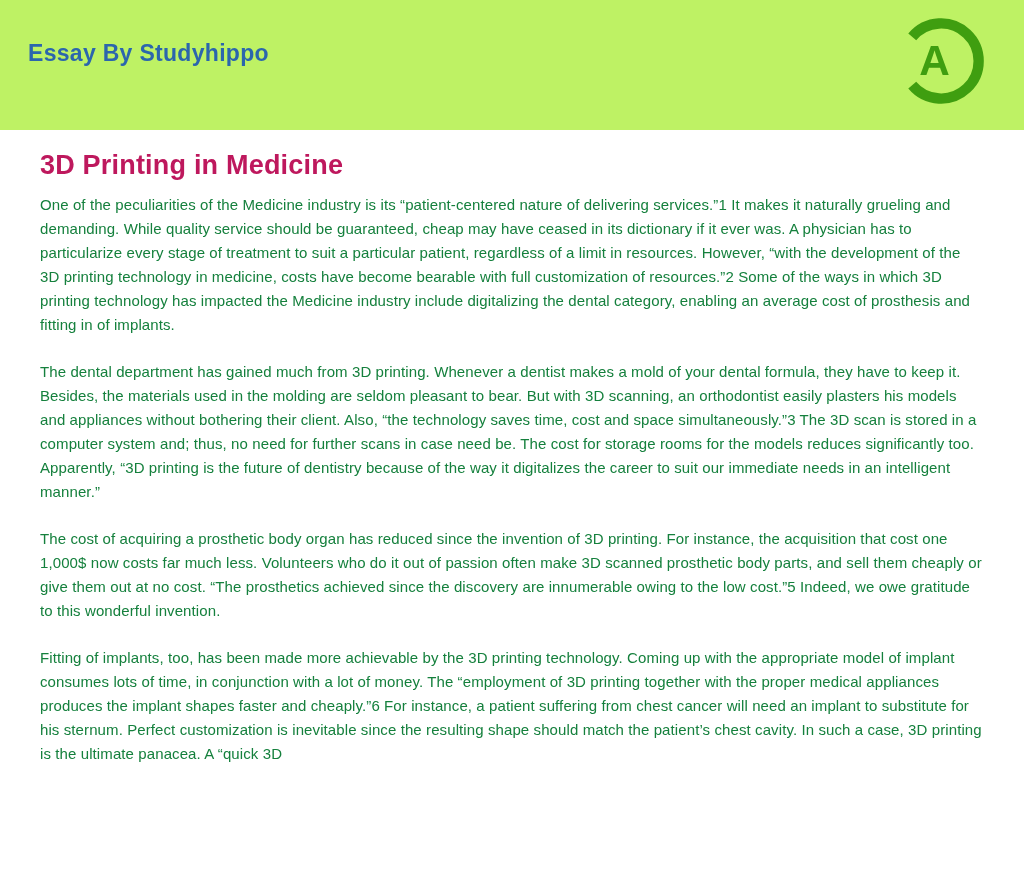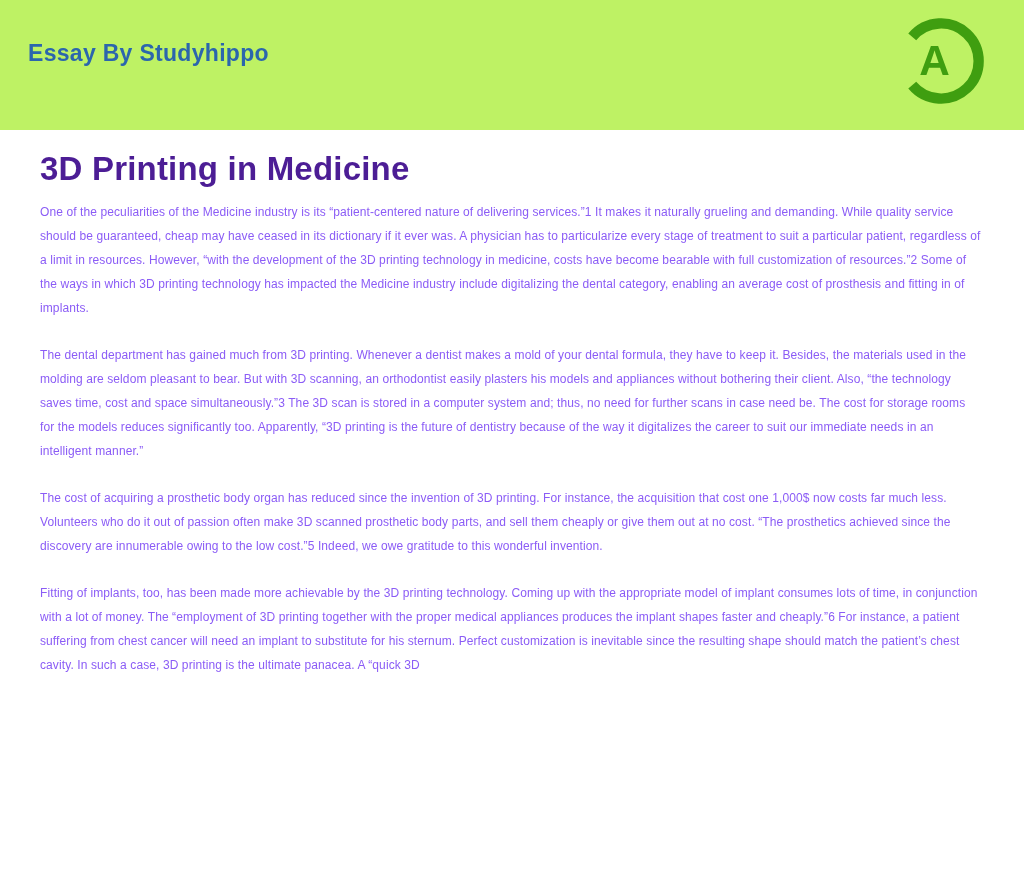--- a/index.html
+++ b/index.html
@@ -42,31 +42,31 @@
     right: 36px;
     width: 94px;
     height: 94px;
   }
   .logo svg { width: 100%; height: 100%; display: block; }
   main {
     padding: 6px 42px 0 40px;
   }
   .article-title {
     margin: 14px 0 12px 0;
-    font-size: 33px;
+    font-size: 27px;
     font-weight: 700;
-    color: #4c1d95;
+    color: #be185d;
     letter-spacing: 0.2px;
     line-height: 1.15;
   }
   .body-par {
     margin: 0 0 23px 0;
-    font-size: 12px;
+    font-size: 15px;
     line-height: 24px;
-    color: #8b5cf6;
+    color: #15803d;
     letter-spacing: 0.1px;
   }
 </style>
 </head>
 <body>
 
 <header class="header">
   <div class="site-title">Essay By Studyhippo</div>
   <div class="logo">
     <svg viewBox="0 0 100 100" aria-hidden="true">

